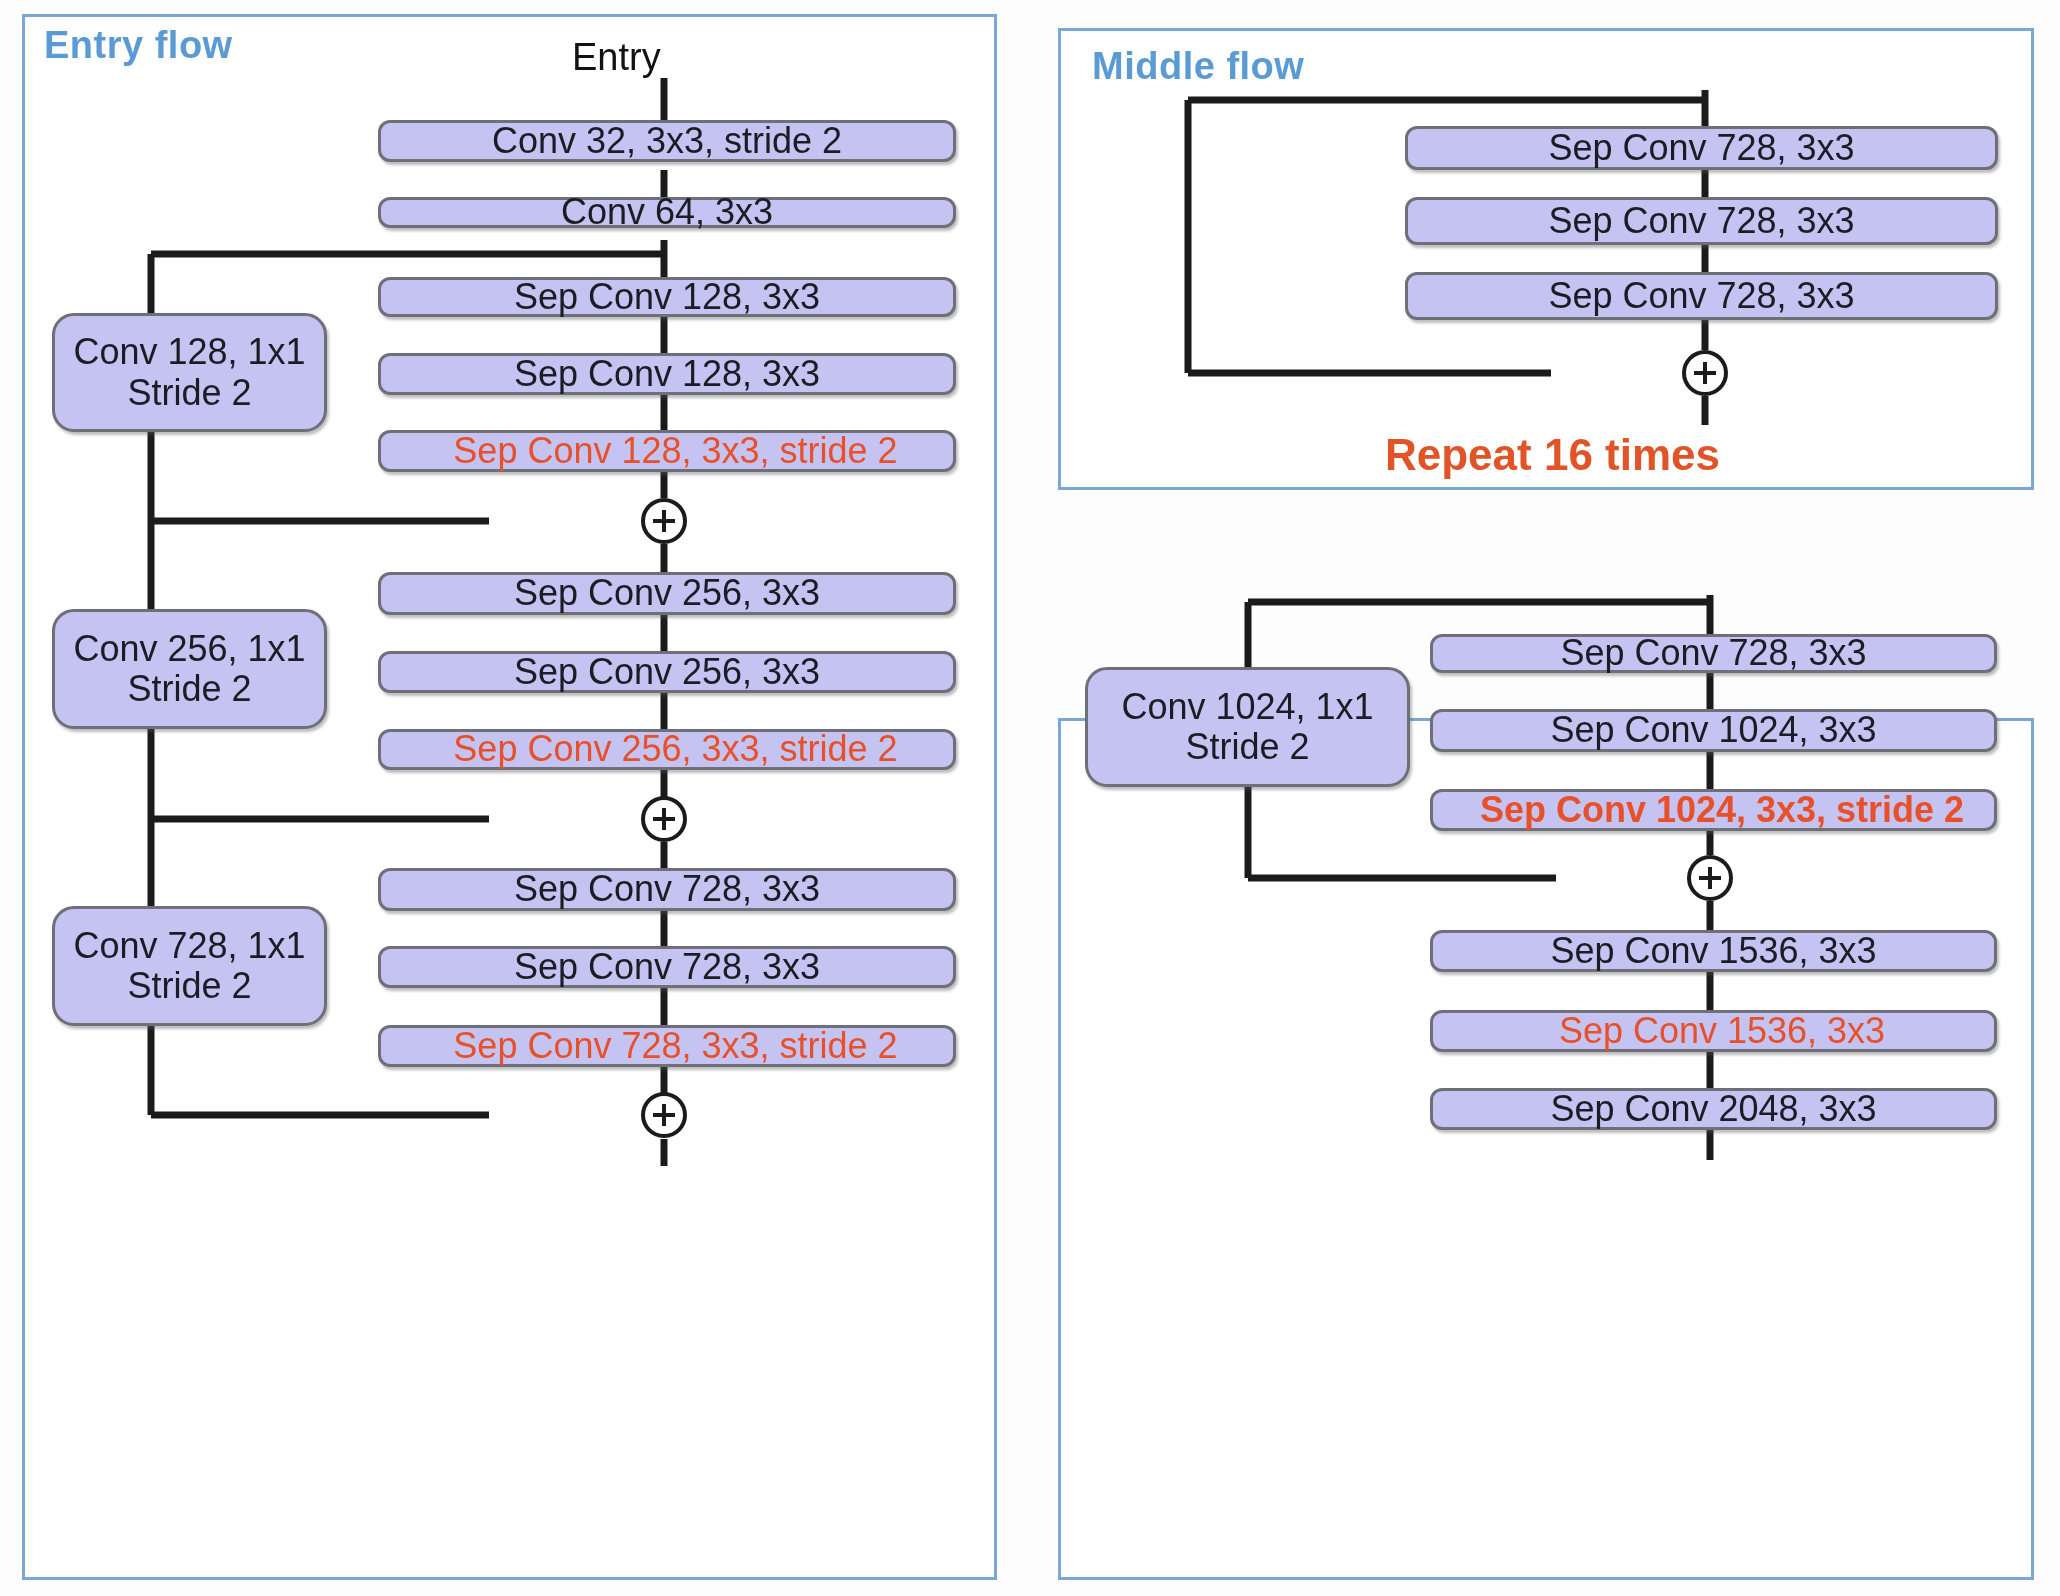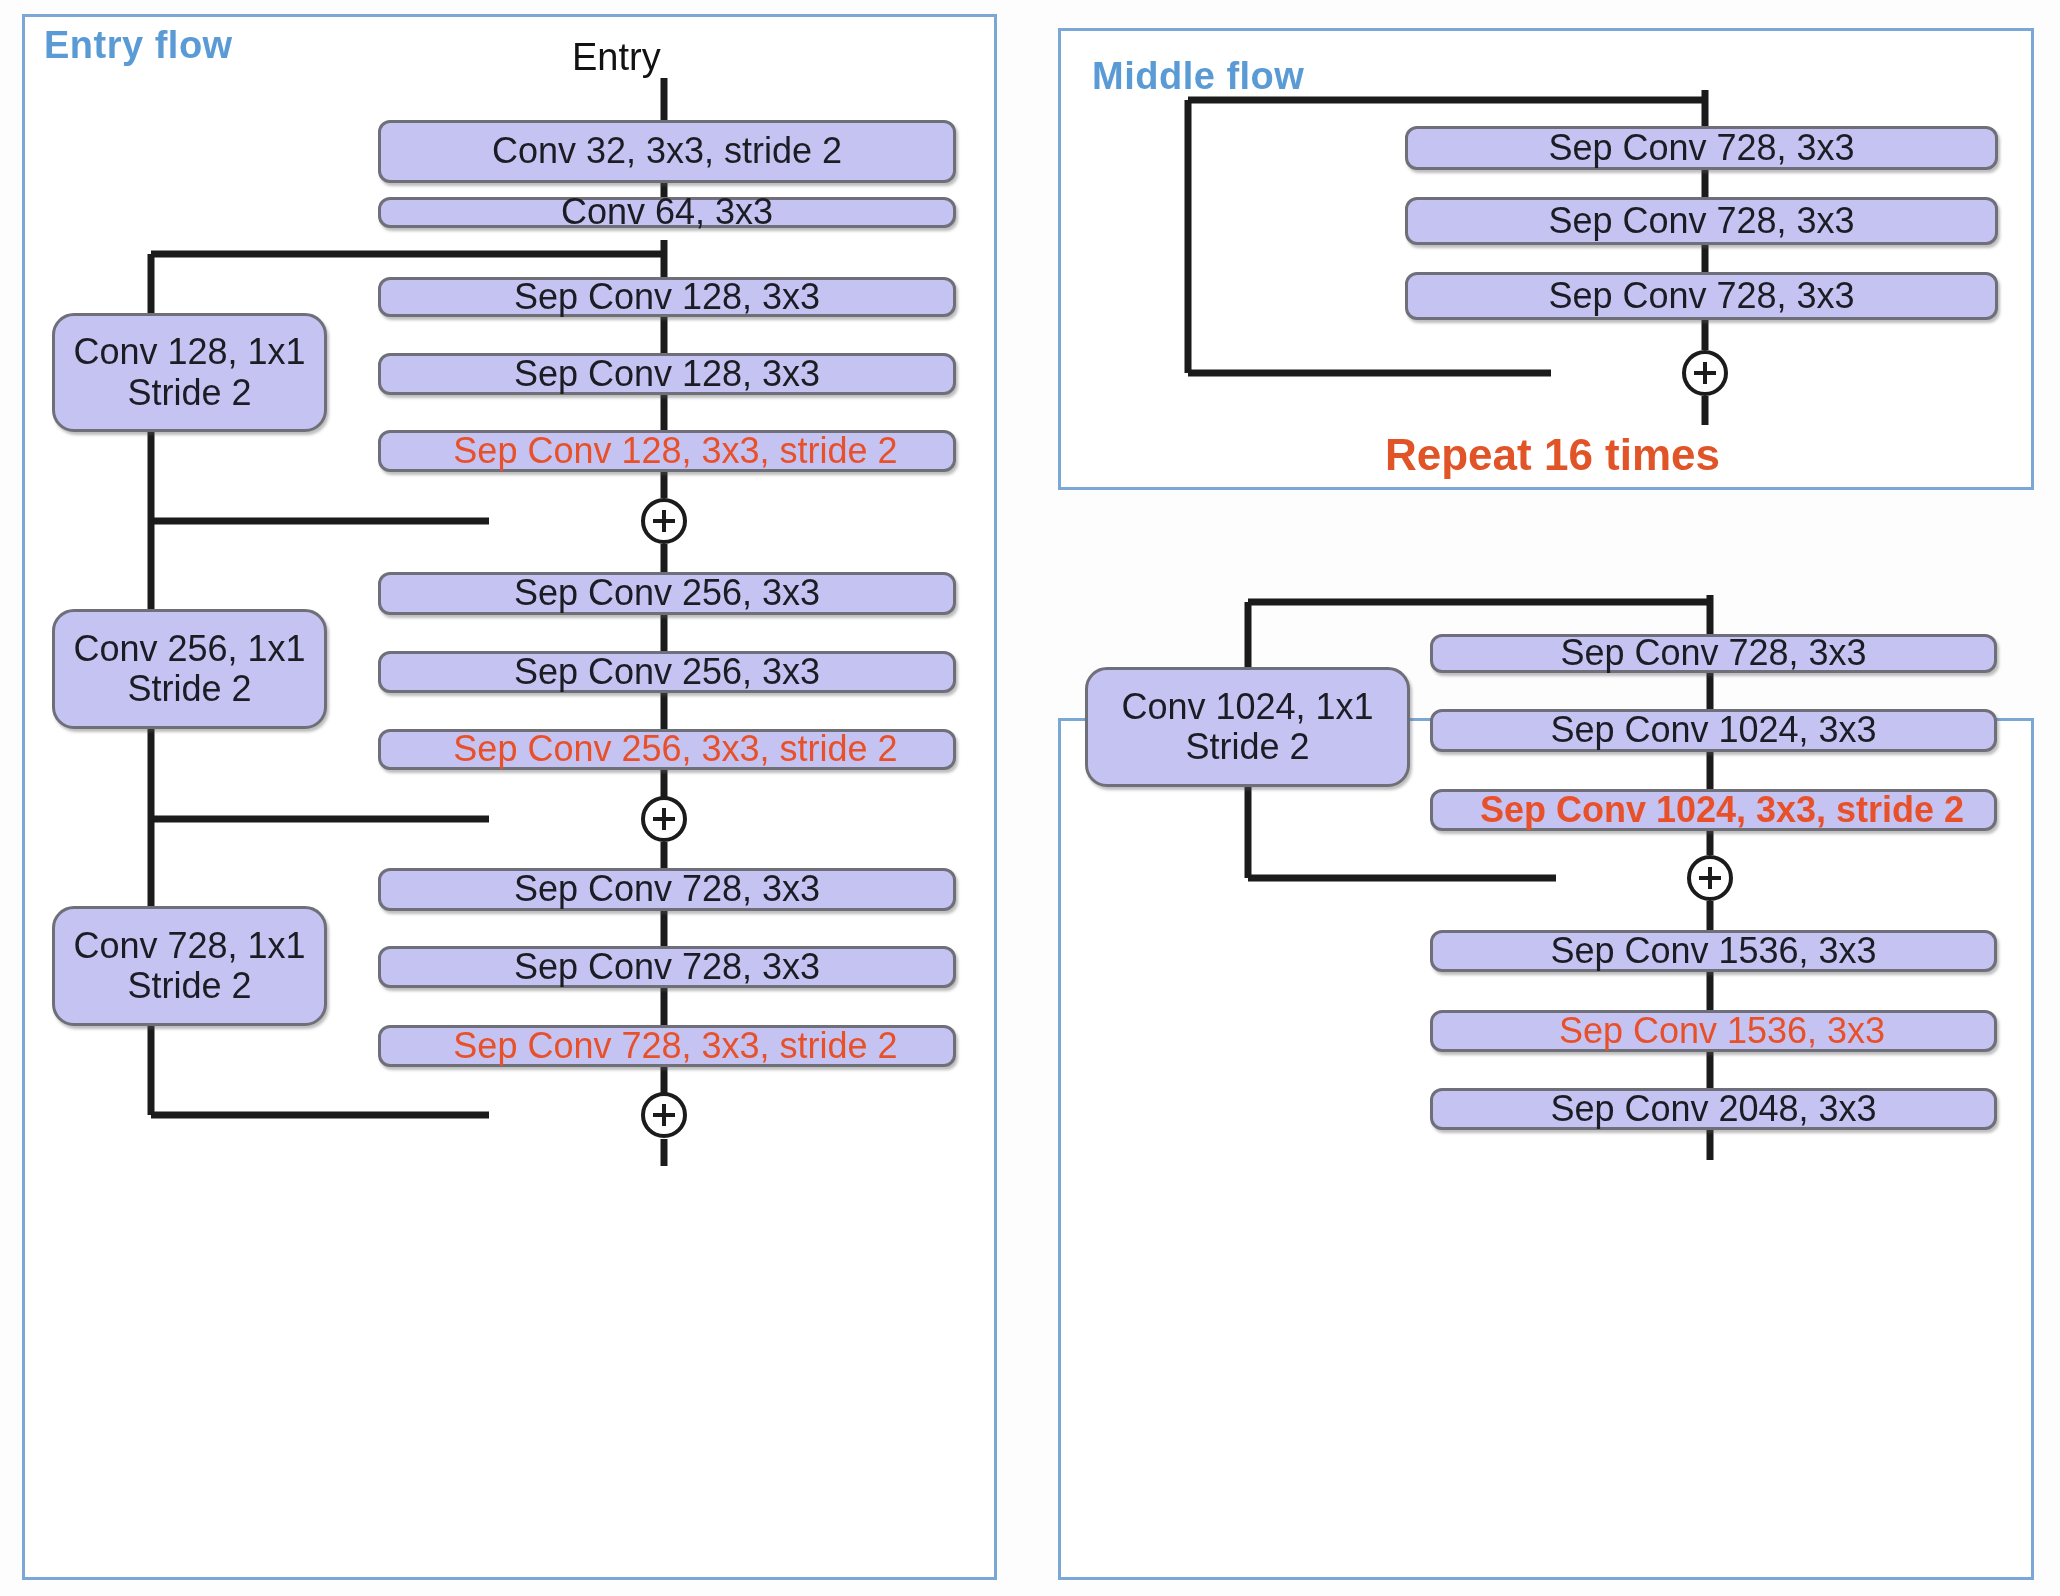--- a/index.html
+++ b/index.html
@@ -34,21 +34,21 @@
 
   .panel-title {
     position: absolute;
     font-size: 38px;
     font-weight: bold;
     color: #5b9bd5;
     letter-spacing: 0.5px;
     white-space: nowrap;
   }
   #title-entry  { left: 44px;   top: 24px; }
-  #title-middle { left: 1092px; top: 55px; }
+  #title-middle { left: 1092px; top: 45px; }
   #title-exit   { left: 1092px; top: 735px; }
 
   
   #wires {
     position: absolute;
     left: 0; top: 0;
     width: 2060px; height: 1596px;
     pointer-events: none;
   }
 
@@ -199,21 +199,21 @@
       <line x1="1710" y1="1052" x2="1710" y2="1088"></line>
 
       <line x1="1710" y1="1130" x2="1710" y2="1160"></line>
     </g>
   </svg>
 
   <div class="panel-title" id="title-entry">Entry  flow</div>
 
   <div class="plain-label" style="left:572px; top:36px;">Entry</div>
 
-  <div class="op" style="left:378px; top:120px; width:578px; height:63px;">Conv 32, 3x3, stride 2</div>
+  <div class="op" style="left:378px; top:120px; width:578px; height:42px;">Conv 32, 3x3, stride 2</div>
 
   <div class="op" style="left:378px; top:197px; width:578px; height:31px;">Conv 64, 3x3</div>
 
   <div class="op" style="left:378px; top:277px; width:578px; height:40px;">Sep Conv 128, 3x3</div>
 
   <div class="op" style="left:378px; top:353px; width:578px; height:42px;">Sep Conv 128, 3x3</div>
 
   <div class="op red" style="left:378px; top:430px; width:578px; height:42px;">Sep Conv 128, 3x3, stride 2</div>
 
   <div class="op" style="left:378px; top:572px; width:578px; height:43px;">Sep Conv 256, 3x3</div>

